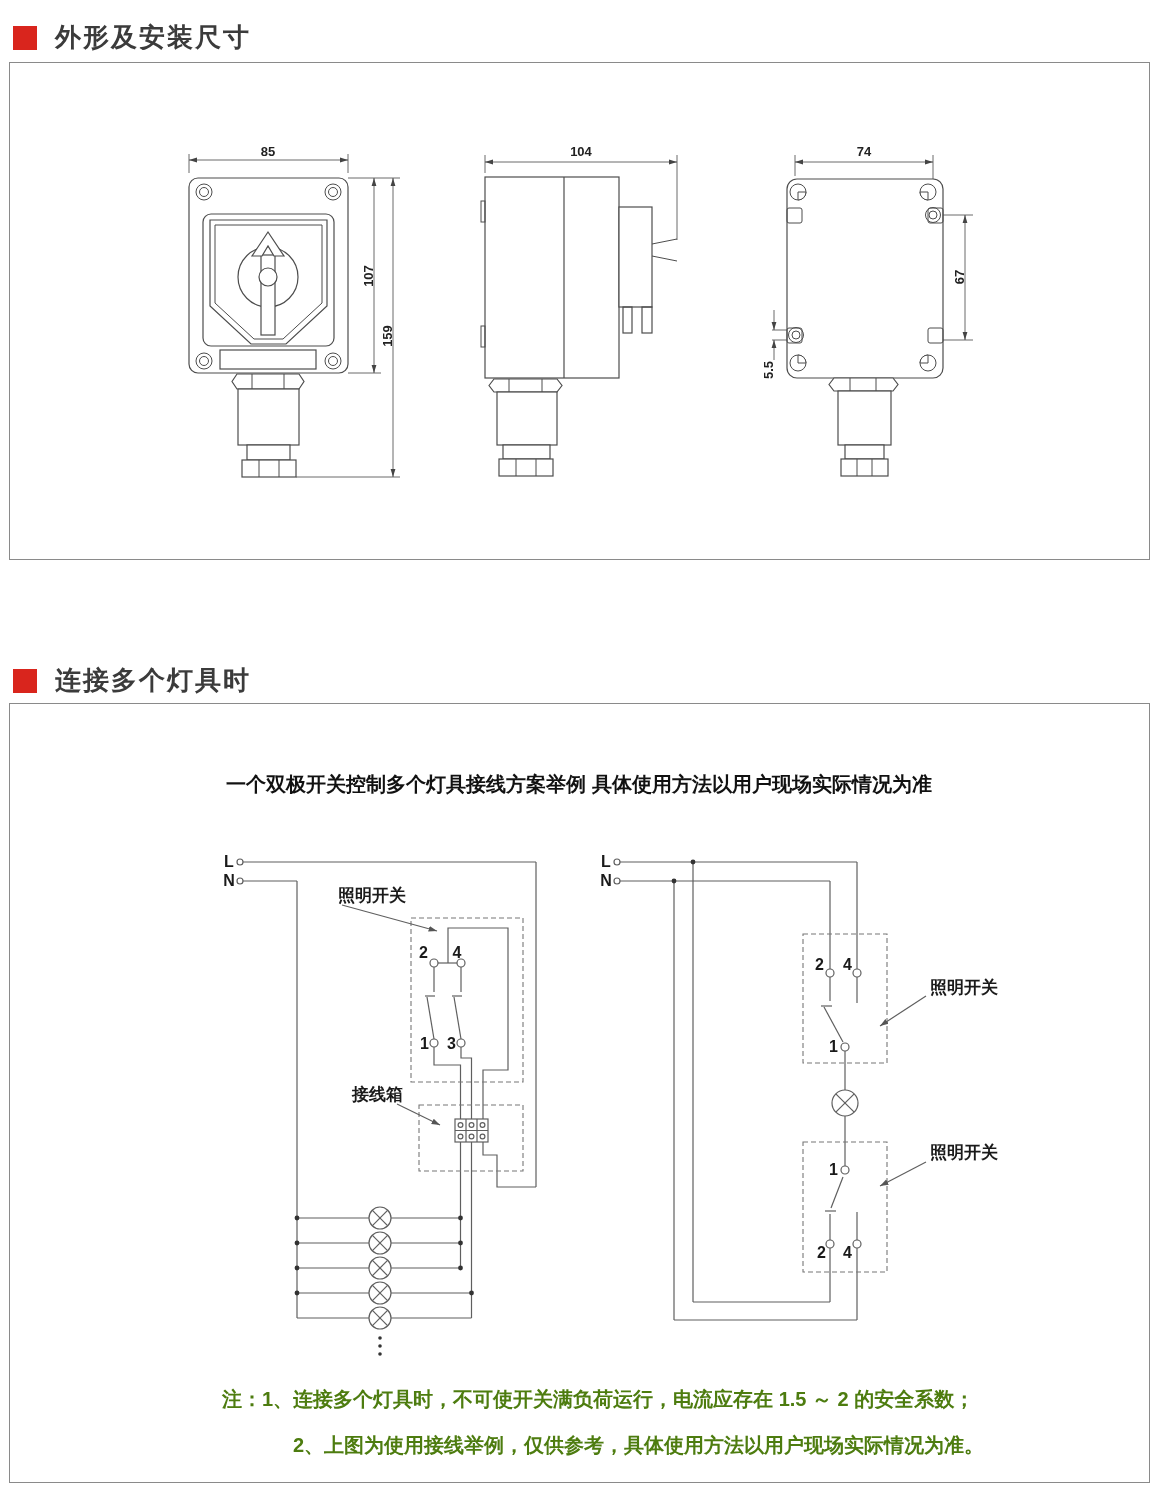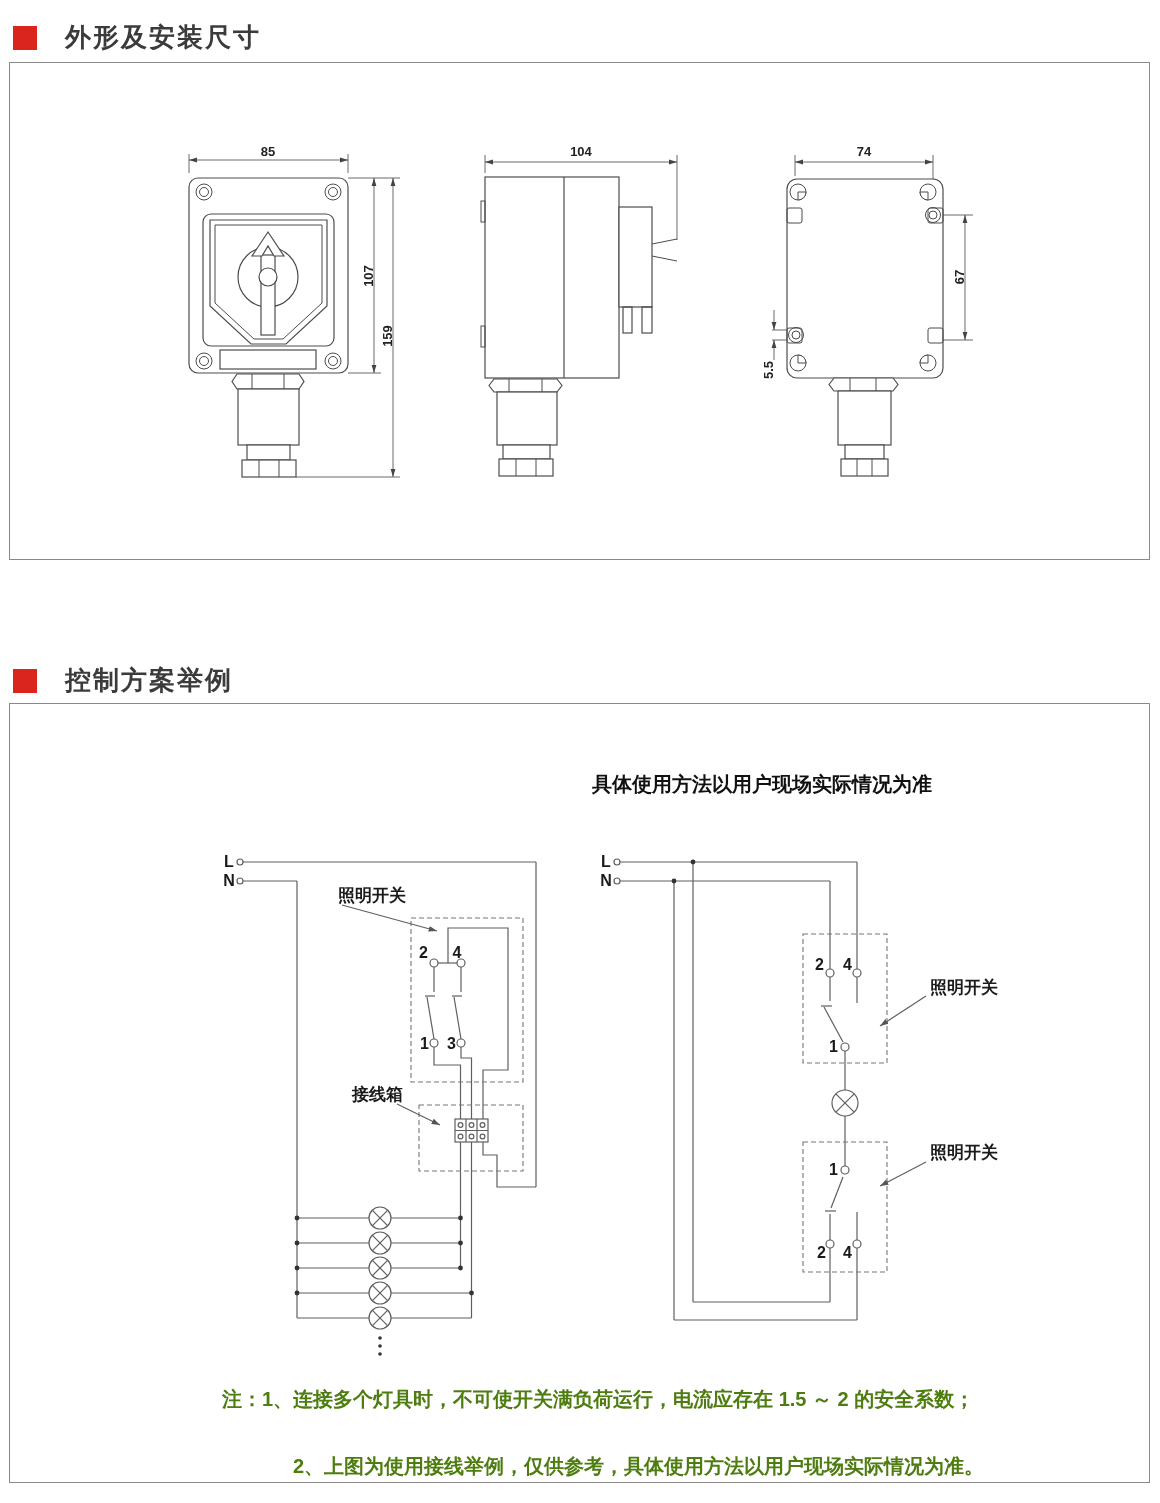--- a/index.html
+++ b/index.html
@@ -1,18 +1,18 @@
 <!DOCTYPE html>
 <html><head>
 <meta charset="utf-8">
 <style>
   html,body{margin:0;padding:0;background:#ffffff;}
   #page{position:relative;width:1160px;height:1503px;background:#ffffff;overflow:hidden;
         font-family:"Liberation Sans","DejaVu Sans",sans-serif;}
-  .sec-head{position:absolute;display:flex;align-items:center;gap:28px;}
+  .sec-head{position:absolute;display:flex;align-items:center;gap:18px;}
   .red-sq{width:24px;height:24px;background:#d9251d;flex:0 0 auto;}
   .sec-title{font-size:26px;font-weight:600;color:#3b3b3b;letter-spacing:2px;}
   .panel{position:absolute;border:1px solid #8a8a8a;background:#ffffff;}
   .dia-title{position:absolute;font-size:20px;font-weight:700;color:#111;white-space:nowrap;}
   .note-line{position:absolute;font-size:20px;font-weight:700;color:#4d7c0f;white-space:nowrap;}
   svg{position:absolute;overflow:visible;}
   svg text{stroke:none;fill:#1a1a1a;}
   .dim{font-size:13px;font-weight:600;fill:#222;}
   .cjk{font-size:17px;font-weight:700;}
   .term{font-size:16px;font-weight:700;}
@@ -179,25 +179,26 @@
       <rect x="78" y="251" width="53" height="54" class="whitefill"></rect>
       <rect x="85" y="305" width="39" height="14" class="whitefill"></rect>
       <rect x="81" y="319" width="47" height="17" class="whitefill"></rect>
       <line x1="97" y1="319" x2="97" y2="336" class="mech-thin"></line>
       <line x1="112" y1="319" x2="112" y2="336" class="mech-thin"></line>
     </g>
   </svg>
 
   <div class="sec-head" style="left:13px;top:663px;">
     <div class="red-sq"></div>
-    <div class="sec-title">控制方案举例</div>
+    <div class="sec-title">连接多个灯具时</div>
   </div>
 
   <div class="panel" style="left:9px;top:703px;width:1139px;height:778px;"></div>
 
+  <div class="dia-title" style="left:226px;top:771px;">一个双极开关控制多个灯具接线方案举例</div>
   <div class="dia-title" style="left:592px;top:771px;">具体使用方法以用户现场实际情况为准</div>
 
   <svg style="left:200px;top:830px;" width="380" height="540" viewBox="0 0 380 540">
     <defs>
       <marker id="ar-ld" viewBox="0 0 10 10" refX="10" refY="5" markerWidth="7" markerHeight="7" orient="auto">
         <path d="M0,1.5 L10,5 L0,8.5 Z" fill="#555"></path>
       </marker>
     </defs>
     <text class="ln" x="29" y="37" text-anchor="middle">L</text>
     <text class="ln" x="29" y="56" text-anchor="middle">N</text>
@@ -353,15 +354,15 @@
     <text class="term" x="258" y="345" text-anchor="end">1</text>
     <text class="term" x="246" y="428" text-anchor="end">2</text>
     <text class="term" x="272" y="428" text-anchor="end">4</text>
     <text class="cjk" x="350" y="163">照明开关</text>
     <line x1="346" y1="166" x2="300" y2="196" class="wire" marker-end="url(#ar-rd)"></line>
     <text class="cjk" x="350" y="328">照明开关</text>
     <line x1="346" y1="332" x2="300" y2="356" class="wire" marker-end="url(#ar-rd)"></line>
   </svg>
 
   <div class="note-line" style="left:222px;top:1386px;">注：1、连接多个灯具时，不可使开关满负荷运行，电流应存在 1.5 ～ 2 的安全系数；</div>
-  <div class="note-line" style="left:293px;top:1432px;margin-top:21px;">2、上图为使用接线举例，仅供参考，具体使用方法以用户现场实际情况为准。</div>
+  <div class="note-line" style="left:293px;top:1432px;">2、上图为使用接线举例，仅供参考，具体使用方法以用户现场实际情况为准。</div>
 
 </div>
 
 </body></html>

